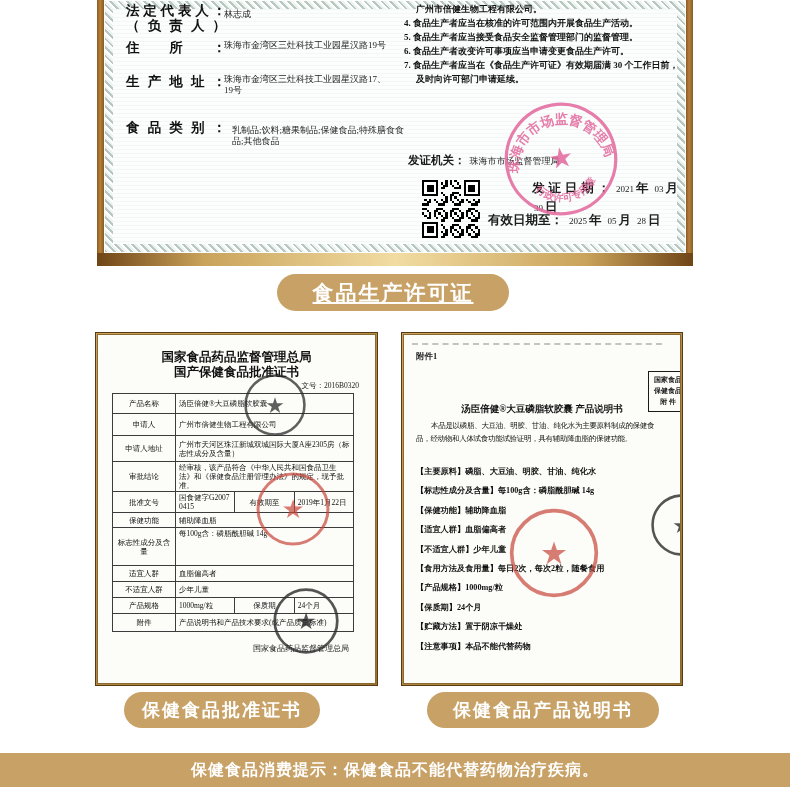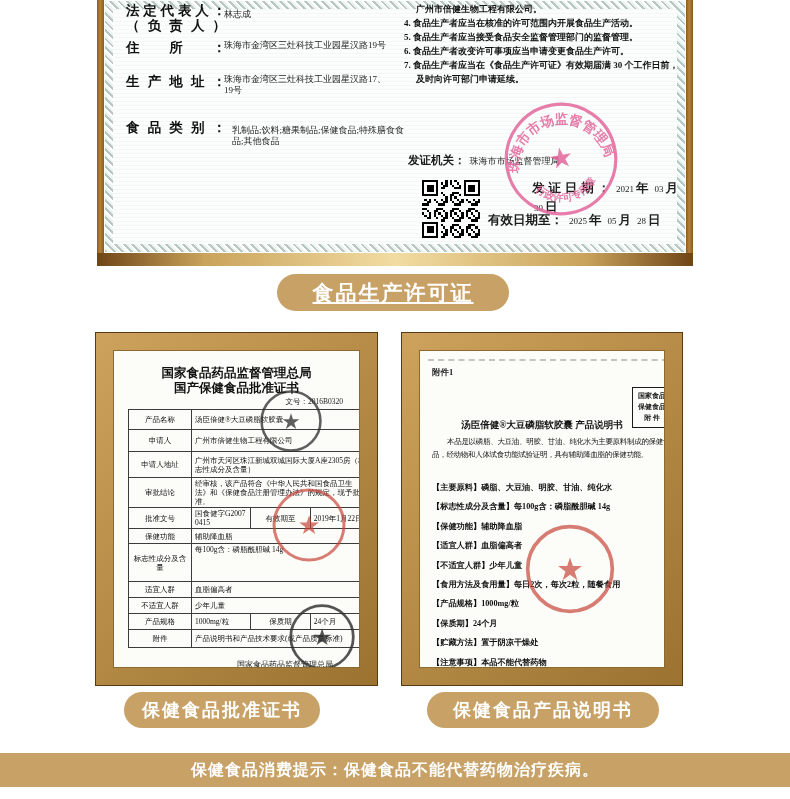--- a/index.html
+++ b/index.html
@@ -31,21 +31,21 @@
   .dunit{font-weight:bold;font-size:12.5px;}
 
   
   .pill{background:#c7a165;border-radius:19px;color:#fff;display:flex;align-items:center;justify-content:center;
     font-family:"Liberation Sans","DejaVu Sans",sans-serif;font-weight:bold;letter-spacing:2px;}
   #footer-bar{left:0;top:753px;width:790px;height:34px;background:#c7a165;color:#fff;
     display:flex;align-items:center;justify-content:center;font-family:"Liberation Sans","DejaVu Sans",sans-serif;
     font-weight:bold;font-size:16px;letter-spacing:1px;}
 
   
-  .cert-frame{border:1px solid #583a12;background:linear-gradient(135deg,#cda25c,#9b7230);padding:17px;box-sizing:border-box;}
+  .cert-frame{border:1px solid #583a12;background:linear-gradient(135deg,#cda25c,#9b7230);padding:1px;box-sizing:border-box;}
   .cert-paper{position:relative;width:100%;height:100%;background:#fcfcf8;border:1px solid #8a6a30;
     box-sizing:border-box;overflow:hidden;}
   #cert-left{left:95px;top:332px;width:283px;height:354px;}
   #cert-right{left:401px;top:332px;width:282px;height:354px;}
   .cert-title{width:100%;text-align:center;font-weight:bold;font-size:12.5px;color:#111;}
   .docno{font-size:7.5px;color:#222;}
   table.approval{border-collapse:collapse;table-layout:fixed;width:242px;font-size:7.5px;color:#111;}
   table.approval td{border:1px solid #3c3c3c;padding:1px 3px;vertical-align:middle;word-break:break-all;line-height:9px;}
   td.lbl{width:56px;text-align:center;}
   td.lbl2{width:38px;text-align:center;}

